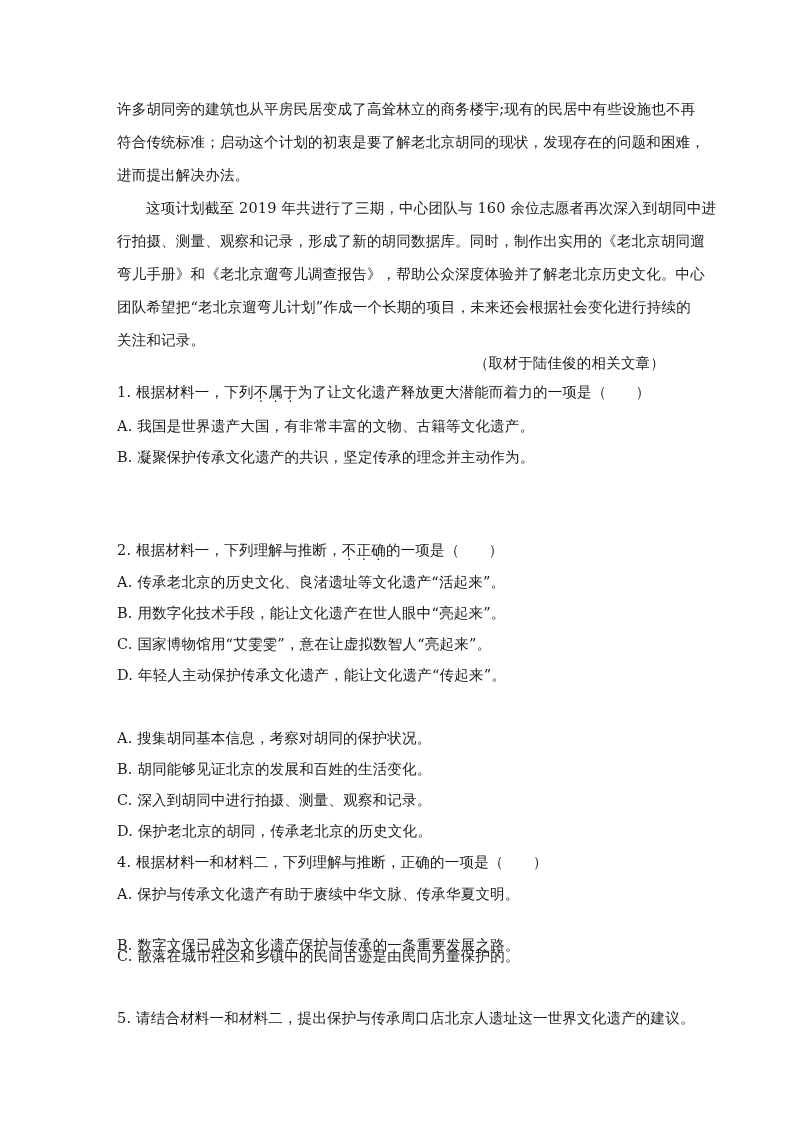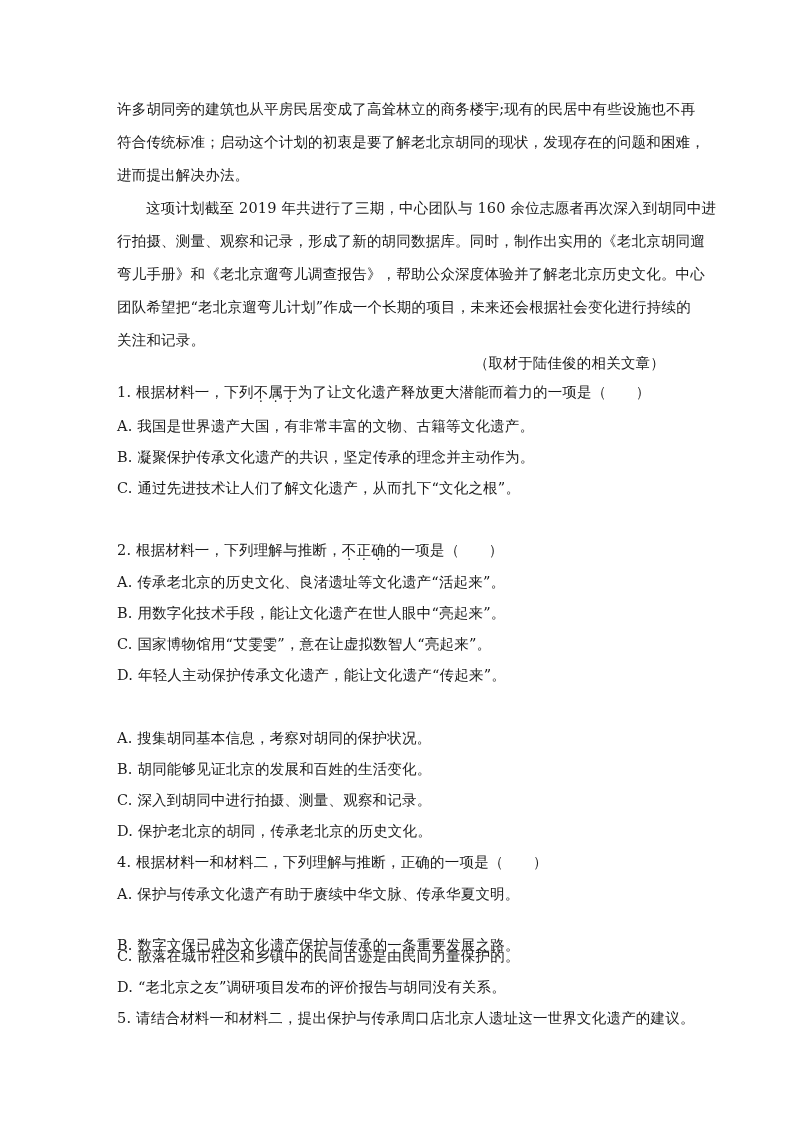--- a/index.html
+++ b/index.html
@@ -25,33 +25,31 @@
   <div class="line" style="top:232px">行拍摄、测量、观察和记录，形成了新的胡同数据库。同时，制作出实用的《老北京胡同遛</div>
   <div class="line" style="top:265px">弯儿手册》和《老北京遛弯儿调查报告》，帮助公众深度体验并了解老北京历史文化。中心</div>
   <div class="line" style="top:298px">团队希望把“老北京遛弯儿计划”作成一个长期的项目，未来还会根据社会变化进行持续的</div>
   <div class="line" style="top:331px">关注和记录。</div>
 
   <div class="line source" style="top:354px">（取材于陆佳俊的相关文章）</div>
 
   <div class="line" style="top:383px"><span>1. 根据材料一，下列</span><span class="emph">不</span><span class="emph">属</span><span class="emph">于</span><span>为了让文化遗产释放更大潜能而着力的一项是（　　）</span></div>
   <div class="line" style="top:417px">A. 我国是世界遗产大国，有非常丰富的文物、古籍等文化遗产。</div>
   <div class="line" style="top:448px">B. 凝聚保护传承文化遗产的共识，坚定传承的理念并主动作为。</div>
-  <div class="line" style="top:479px">C. 通过先进技术让人们了解文化遗产，从而扎下“文化之根”。</div>
 
   <div class="line" style="top:541px"><span>2. 根据材料一，下列理解与推断，</span><span class="emph">不</span><span class="emph">正</span><span class="emph">确</span><span>的一项是（　　）</span></div>
   <div class="line" style="top:573px">A. 传承老北京的历史文化、良渚遗址等文化遗产“活起来”。</div>
   <div class="line" style="top:604px">B. 用数字化技术手段，能让文化遗产在世人眼中“亮起来”。</div>
   <div class="line" style="top:635px">C. 国家博物馆用“艾雯雯”，意在让虚拟数智人“亮起来”。</div>
   <div class="line" style="top:666px">D. 年轻人主动保护传承文化遗产，能让文化遗产“传起来”。</div>
 
   <div class="line" style="top:729px">A. 搜集胡同基本信息，考察对胡同的保护状况。</div>
   <div class="line" style="top:760px">B. 胡同能够见证北京的发展和百姓的生活变化。</div>
   <div class="line" style="top:791px">C. 深入到胡同中进行拍摄、测量、观察和记录。</div>
   <div class="line" style="top:822px">D. 保护老北京的胡同，传承老北京的历史文化。</div>
 
   <div class="line" style="top:853px">4. 根据材料一和材料二，下列理解与推断，正确的一项是（　　）</div>
   <div class="line" style="top:885px">A. 保护与传承文化遗产有助于赓续中华文脉、传承华夏文明。</div>
   <div class="line" style="top:936px">B. 数字文保已成为文化遗产保护与传承的一条重要发展之路。</div>
   <div class="line" style="top:947px">C. 散落在城市社区和乡镇中的民间古迹是由民间力量保护的。</div>
-  <div class="line" style="top:978px">D. “老北京之友”调研项目发布的评价报告与胡同没有关系。</div>
 
   <div class="line" style="top:1009px">5. 请结合材料一和材料二，提出保护与传承周口店北京人遗址这一世界文化遗产的建议。</div>
 </div>
 
 </body></html>

